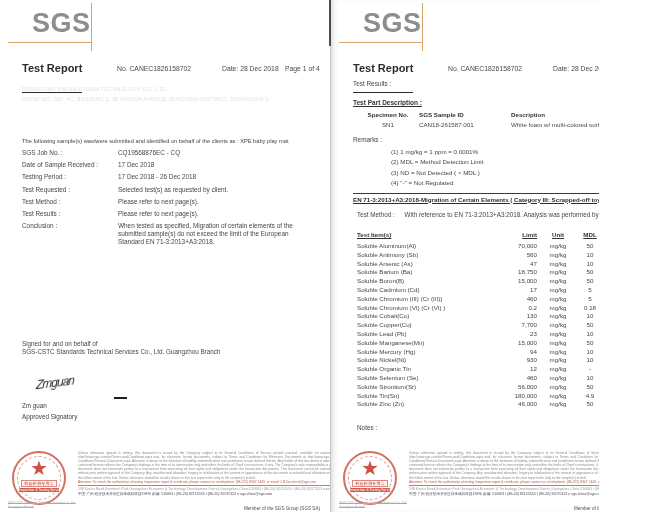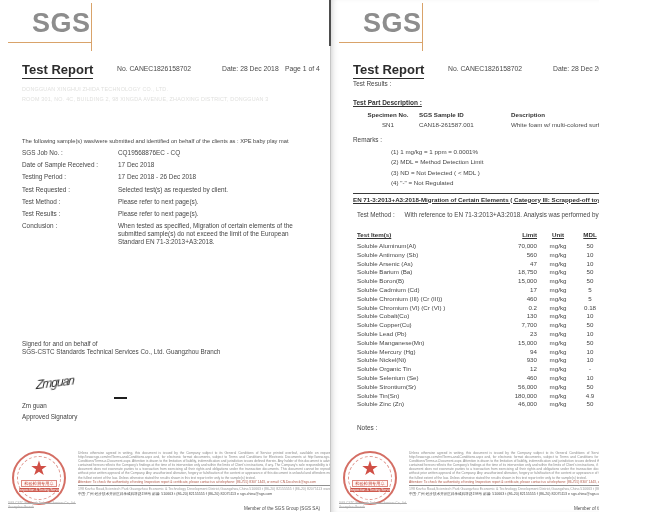--- a/index.html
+++ b/index.html
@@ -10,21 +10,21 @@
   #page1 { left:0; }
   #page2 { left:330px; border-left:1px solid #c6c6c6; box-shadow: inset 5px 0 7px -5px rgba(0,0,0,.25); }
   .divider-dark { position:absolute; left:329px; top:0; width:2px; height:46px; background:#4d4d4d; z-index:5; }
 
   
   .logo { position:absolute; left:22px; top:8px; width:80px; height:44px; }
   .logo .sgs { position:absolute; left:10px; top:0px; font-size:27px; font-weight:bold; color:#8d8d8d; letter-spacing:0.5px; }
   .logo .hline { position:absolute; left:-14px; top:34px; width:84px; height:1px; background:#d9a36a; }
   .logo .vline { position:absolute; left:69px; top:-5px; width:1px; height:48px; background:#d9a36a; }
   .trow { position:absolute; top:62px; left:22px; right:8px; height:14px; }
-  .trow .ttl { position:absolute; left:0; top:0; font-size:13px; font-weight:bold; color:#2c2c2c; border-bottom:1px solid #2c2c2c; padding-bottom:1px; }
+  .trow .ttl { position:absolute; left:0; top:0; font-size:11px; font-weight:bold; color:#2c2c2c; border-bottom:1px solid #2c2c2c; padding-bottom:18px; }
   .trow .no   { position:absolute; left:95px;  top:3px; font-size:6.8px; color:#4a4a4a; }
   .trow .date { position:absolute; left:200px; top:3px; font-size:6.8px; color:#4a4a4a; }
   .trow .pg   { position:absolute; left:263px; top:3px; font-size:6.8px; color:#4a4a4a; }
 
   
   .client-faded { position:absolute; left:22px; top:85px; width:300px; color:#e0e0de; font-size:5.4px; line-height:9.5px; filter:blur(0.5px); letter-spacing:0.2px; }
   .intro { position:absolute; left:22px; top:138px; width:302px; font-size:5.7px; color:#444; white-space:nowrap; }
   .fields { position:absolute; left:22px; top:149px; width:290px; }
   .frow { display:flex; margin-bottom:4.2px; }
   .frow .flabel { width:96px; flex:0 0 96px; font-size:6.4px; color:#464646; }

